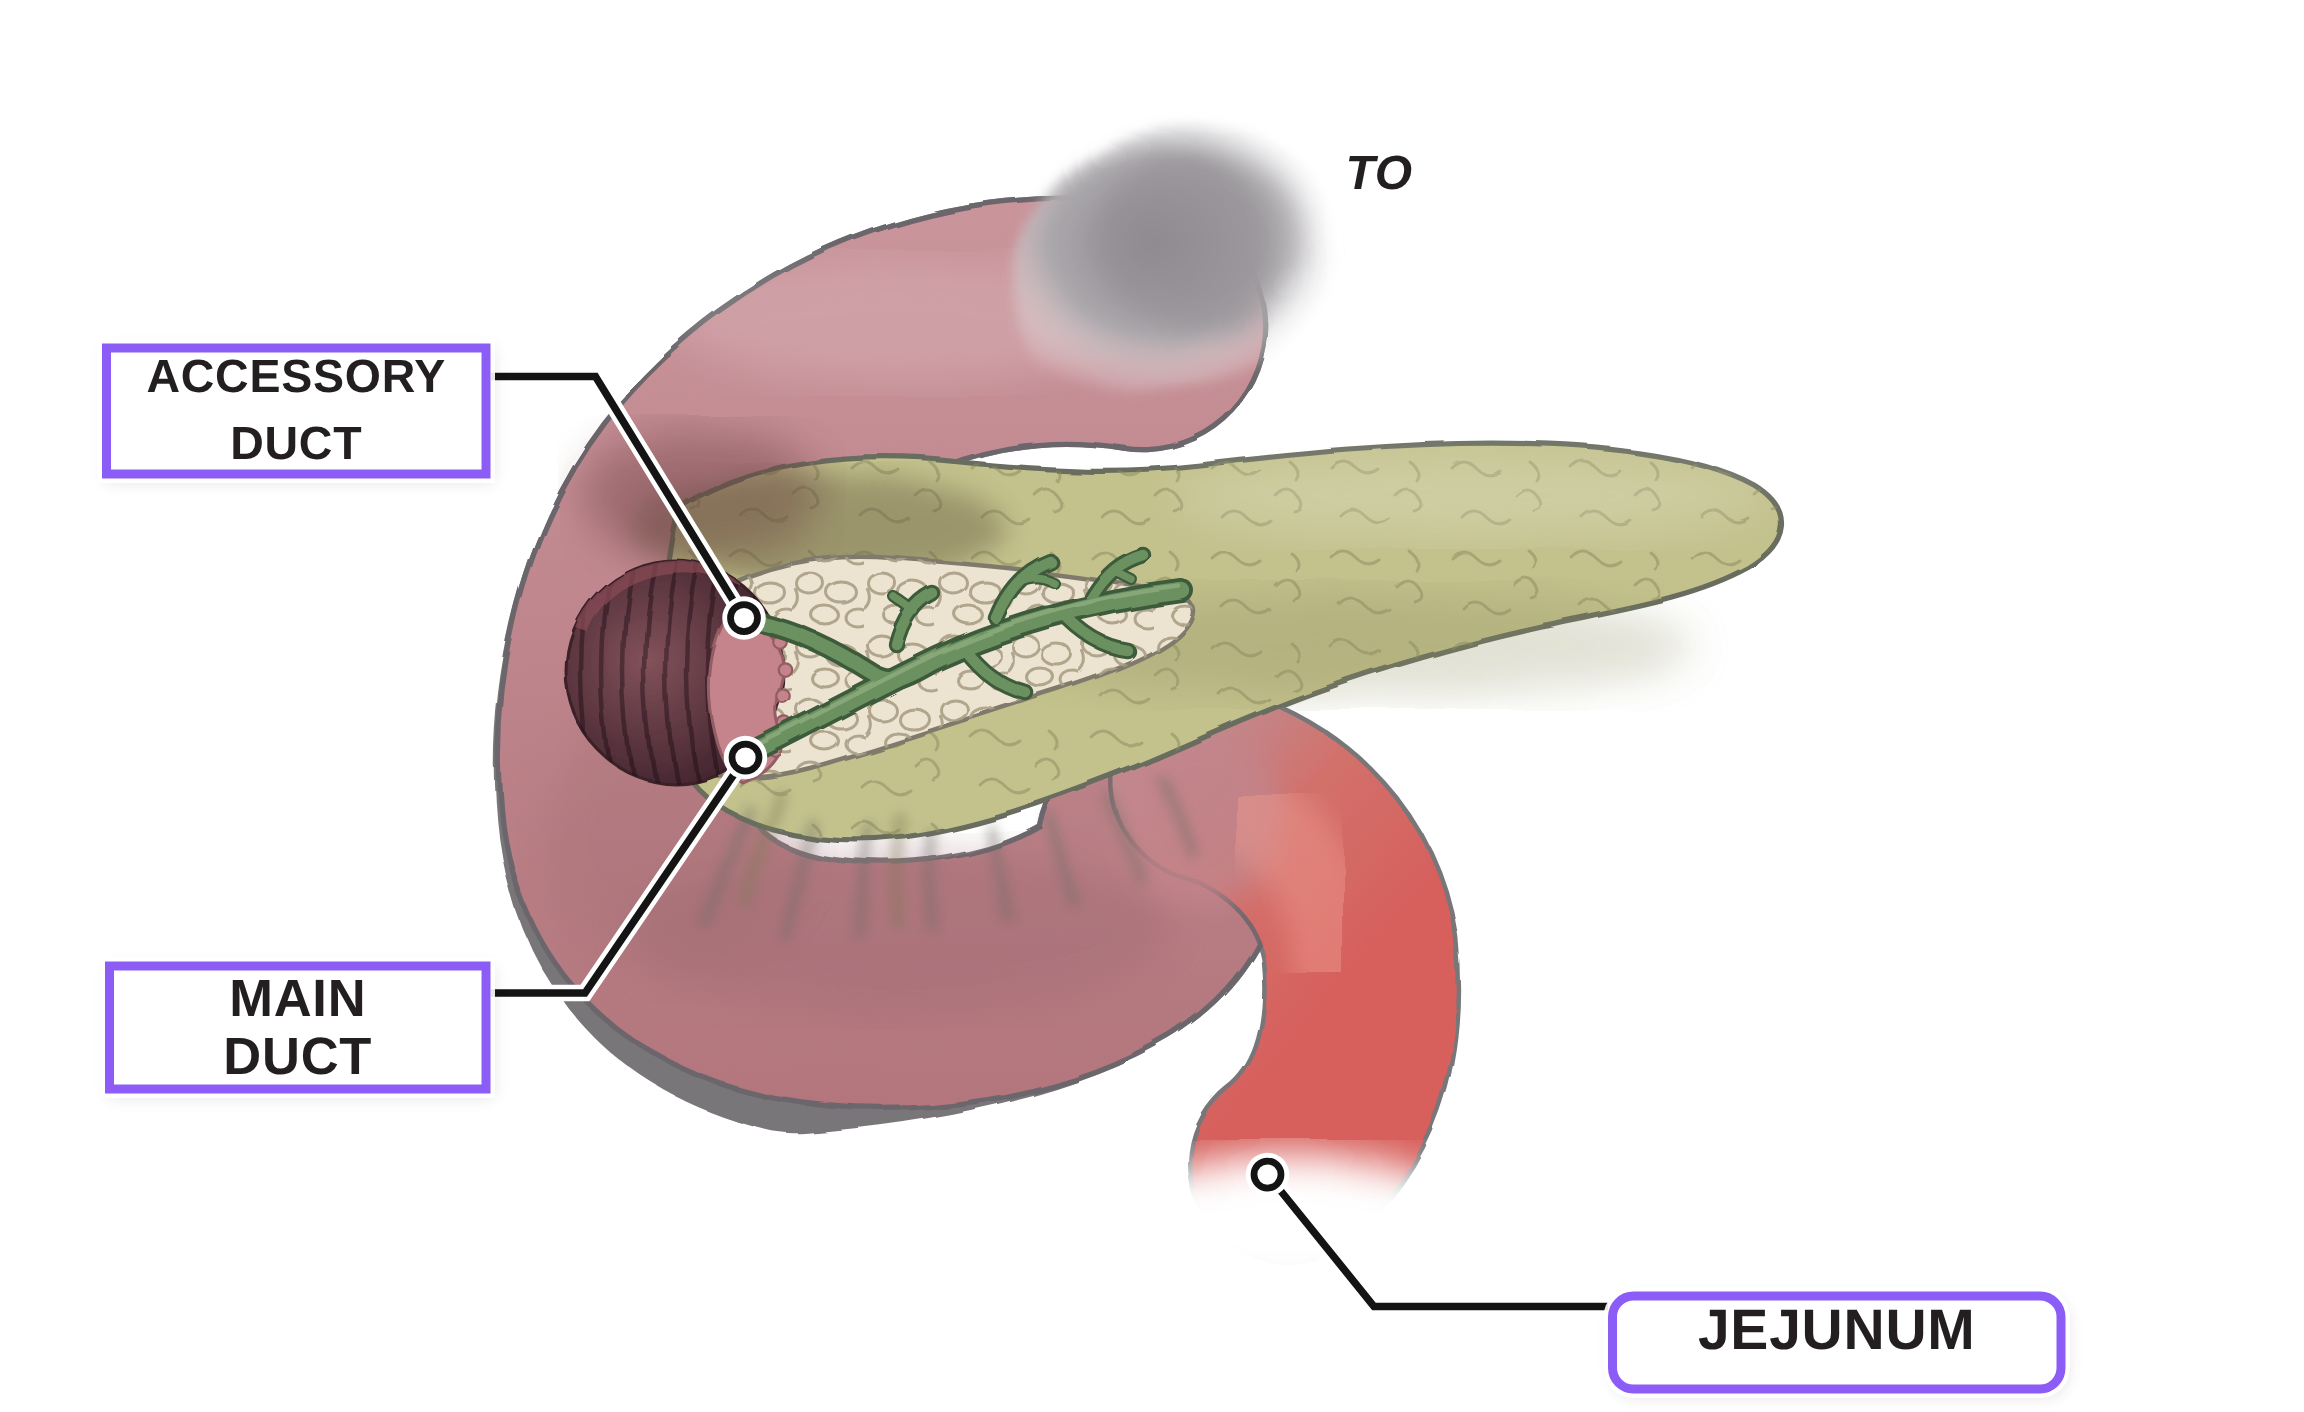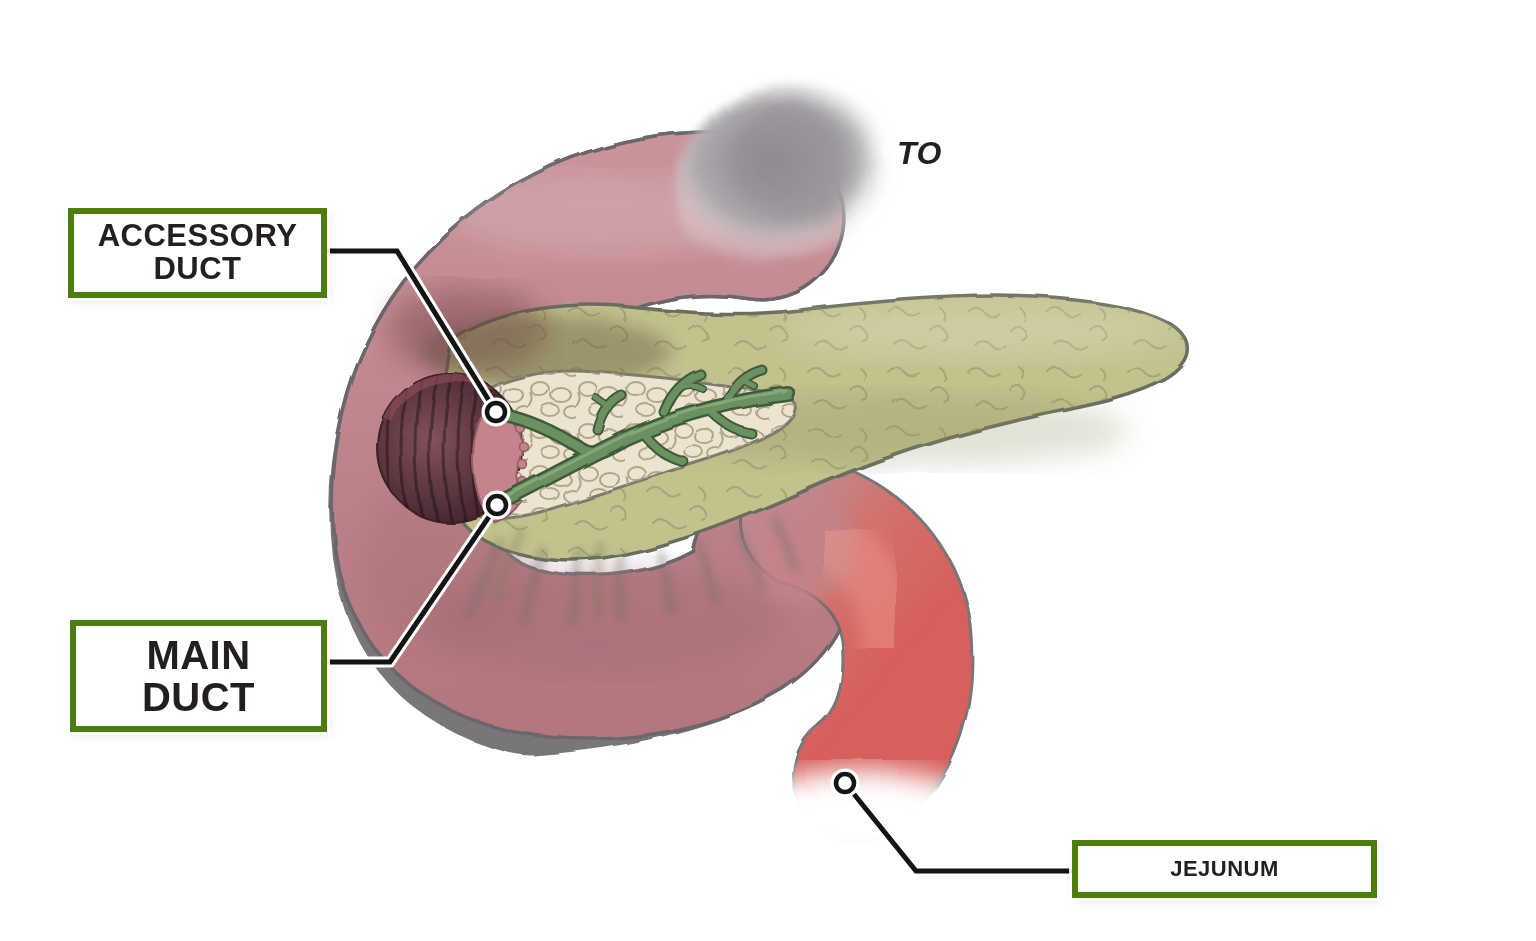--- a/index.html
+++ b/index.html
@@ -3,35 +3,36 @@
 <meta charset="utf-8">
 <style>
   html,body{margin:0;padding:0;background:#ffffff;}
   .stage{
     position:relative;width:1536px;height:941px;overflow:hidden;
     background:#ffffff;font-family:"Liberation Sans", sans-serif;
   }
   .stage svg{position:absolute;left:0;top:0;}
   .label-box{
     position:absolute;box-sizing:border-box;background:#ffffff;
-    border:6px solid #4d7c0f;display:flex;flex-direction:column;
-    align-items:center;justify-content:center;text-align:center;
+    border:6px solid #8b5cf6;display:flex;flex-direction:column;
+    align-items:center;justify-content:space-between;text-align:center;
     color:#231f20;font-weight:800;letter-spacing:.5px;
     box-shadow:0 0 0 3px rgba(255,255,255,.9), 2px 3px 10px rgba(0,0,0,.10);
+    margin-top:21px;
   }
   .label-box span{display:block;line-height:1.06;}
   .label-accessory{left:68px;top:208px;width:259px;height:90px;font-size:31px;}
-  .label-main{left:70px;top:620px;width:257px;height:112px;font-size:40px;}
-  .label-jejunum{left:1072px;top:840px;width:305px;height:58px;font-size:22px;}
+  .label-main{left:70px;top:620px;width:257px;height:88px;font-size:35px;}
+  .label-jejunum{left:1072px;top:840px;width:305px;height:68px;font-size:38px;border-radius:17px;}
   .float-label{
     position:absolute;left:792px;top:97px;width:255px;text-align:center;
     color:#231f20;font-weight:800;font-style:italic;font-size:32px;
     line-height:1.14;letter-spacing:.6px;
   }
-  .float-label span{display:block;margin-top:38px;}
+  .float-label span{display:block;}
 </style>
 </head>
 <body>
 
 <div class="stage">
 
 <svg width="1536" height="941" viewBox="0 0 1536 941">
   <defs>
     <filter id="rough" x="-5%" y="-5%" width="110%" height="110%">
       <feTurbulence type="fractalNoise" baseFrequency="0.016" numOctaves="2" seed="7" result="n"></feTurbulence>

